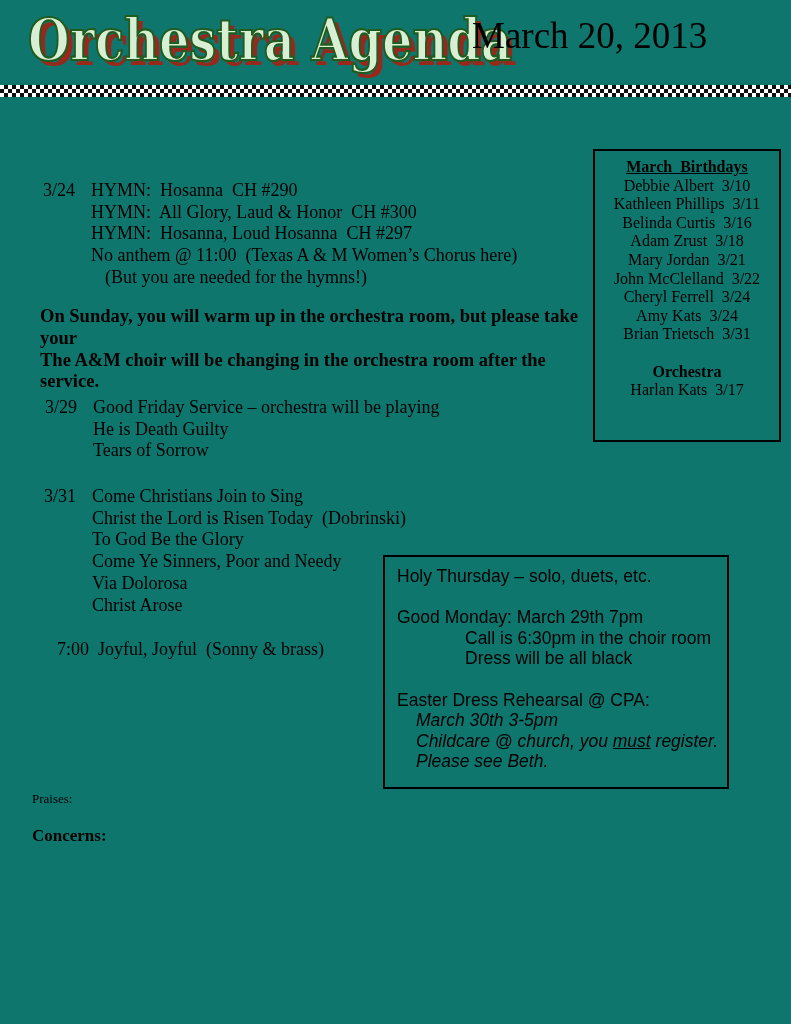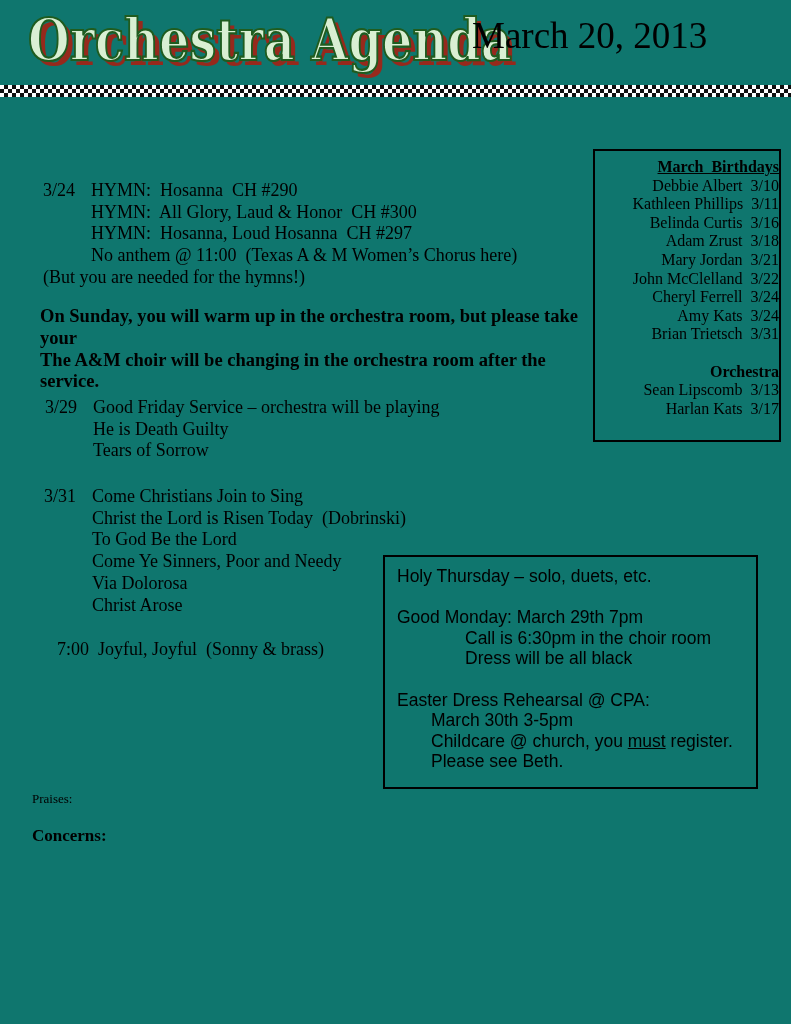--- a/index.html
+++ b/index.html
@@ -18,45 +18,45 @@
   }
   .masthead-date{ position:absolute; left:472px; top:14px; font-size:37px; }
   .checker{ position:absolute; left:0; top:85px; width:791px; height:12px;
     background:conic-gradient(#101010 0 25%, #fff 0 50%, #101010 0 75%, #fff 0) 0 0/8px 8px; }
 
   
   .sec{ position:absolute; font-size:18px; line-height:21.7px; }
   .row{ display:flex; }
   .sec-date{ flex:0 0 48px; width:48px; }
   .ind{ margin-left:48px; }
-  .ind2{ }
+  .ind2{ margin-left:62px; }
   [data-bind]{ white-space:pre-wrap; }
 
   .notice{ position:absolute; left:40px; top:306px; width:560px;
            font-weight:700; font-size:18.5px; line-height:21.8px; }
 
   .evening{ position:absolute; left:57px; top:639px; font-size:18px; }
 
   .praises{ position:absolute; left:32px; top:791px; font-weight:400; font-size:13px; }
   .concerns{ position:absolute; left:32px; top:826px; font-weight:700; font-size:17px; }
 
   
   .bbox{ position:absolute; left:593px; top:149px; width:188px; height:293px;
-         border:2px solid #000; text-align:right; font-size:16px; line-height:18.6px;
+         border:2px solid #000; text-align:center; font-size:16px; line-height:18.6px;
          padding-top:7px; }
   .bbox-title{ font-weight:700; text-decoration:underline; }
   .bbox-subtitle{ font-weight:700; }
   .bbox .spacer{ height:18.6px; }
 
   
-  .abox{ position:absolute; left:383px; top:555px; width:375px; height:234px;
+  .abox{ position:absolute; left:383px; top:555px; width:346px; height:234px;
          border:2px solid #000; font-family:"Liberation Sans", sans-serif;
          font-size:17.5px; line-height:20.6px; padding:9px 6px 0 12px; }
   .abox .i1{ margin-left:68px; }
-  .abox .i2{ margin-left:34px; }
+  .abox .i2{ margin-left:19px;font-style:italic; }
   .abox .spacer{ height:20.6px; }
   .u{ text-decoration:underline; }
 </style>
 </head>
 <body>
 
 <div class="page">
 
   <div class="masthead-title" data-bind="header.title">Orchestra Agenda</div>
   <div class="masthead-date" data-bind="header.date">March 20, 2013</div>
@@ -86,42 +86,41 @@
     <div class="ind" data-bind="agenda.good_friday.lines.1">He is Death Guilty</div>
     <div class="ind" data-bind="agenda.good_friday.lines.2">Tears of Sorrow</div>
   </div>
 
   <div class="sec" style="left:44px; top:486px;">
     <div class="row">
       <span class="sec-date" data-bind="agenda.easter.date">3/31</span>
       <span data-bind="agenda.easter.lines.0">Come Christians Join to Sing</span>
     </div>
     <div class="ind" data-bind="agenda.easter.lines.1">Christ the Lord is Risen Today  (Dobrinski)</div>
-    <div class="ind" data-bind="agenda.easter.lines.2">To God Be the Lord</div>
+    <div class="ind" data-bind="agenda.easter.lines.2">To God Be the Glory</div>
     <div class="ind" data-bind="agenda.easter.lines.3">Come Ye Sinners, Poor and Needy</div>
     <div class="ind" data-bind="agenda.easter.lines.5">Via Dolorosa</div>
     <div class="ind" data-bind="agenda.easter.lines.4">Christ Arose</div>
   </div>
 
   <div class="evening" data-bind="agenda.evening">7:00  Joyful, Joyful  (Sonny &amp; brass)</div>
 
   <div class="bbox">
     <div class="bbox-title" data-bind="birthdays.title">March  Birthdays</div>
     <div data-bind="birthdays.people.0">Debbie Albert  3/10</div>
     <div data-bind="birthdays.people.1">Kathleen Phillips  3/11</div>
     <div data-bind="birthdays.people.2">Belinda Curtis  3/16</div>
     <div data-bind="birthdays.people.3">Adam Zrust  3/18</div>
     <div data-bind="birthdays.people.4">Mary Jordan  3/21</div>
     <div data-bind="birthdays.people.5">John McClelland  3/22</div>
     <div data-bind="birthdays.people.6">Cheryl Ferrell  3/24</div>
     <div data-bind="birthdays.people.7">Amy Kats  3/24</div>
     <div data-bind="birthdays.people.9">Brian Trietsch  3/31</div>
     <div class="spacer"></div>
     <div class="bbox-subtitle" data-bind="birthdays.orchestra_title">Orchestra</div>
-    <div data-bind="birthdays.orchestra_people.0">Sean Lipscomb  3/13</div>
     <div data-bind="birthdays.orchestra_people.1">Harlan Kats  3/17</div>
   </div>
 
   <div class="abox">
     <div data-bind="announcements.holy_thursday">Holy Thursday – solo, duets, etc.</div>
     <div class="spacer"></div>
     <div data-bind="announcements.good_friday.title">Good Monday: March 29th 7pm</div>
     <div class="i1" data-bind="announcements.good_friday.call">Call is 6:30pm in the choir room</div>
     <div class="i1" data-bind="announcements.good_friday.dress">Dress will be all black</div>
     <div class="spacer"></div>

